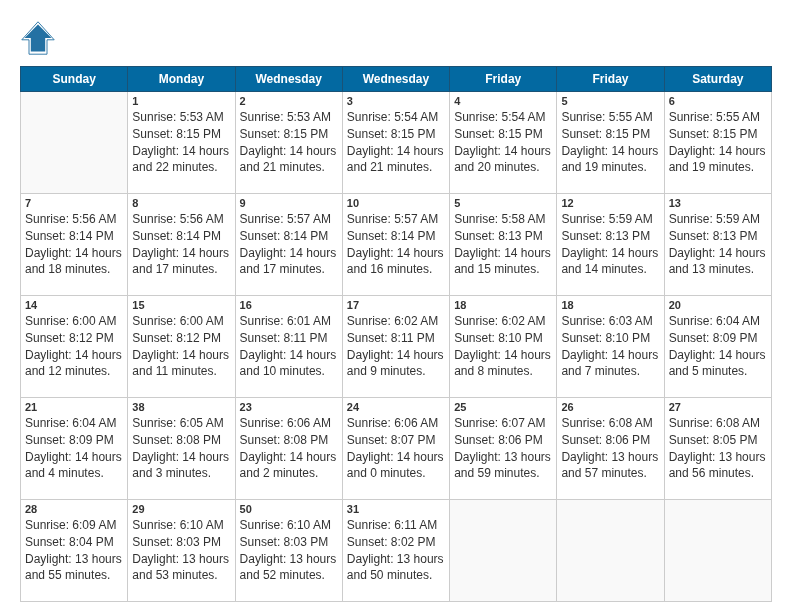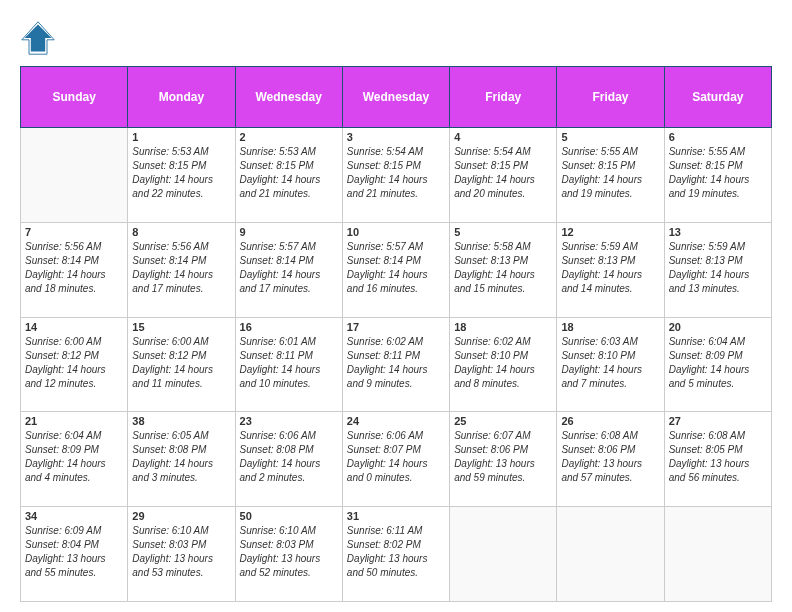--- a/index.html
+++ b/index.html
@@ -54,24 +54,24 @@
       color: #333;
     }
     .calendar {
       flex: 1;
       border: 1px solid #ccc;
       border-collapse: collapse;
       width: 100%;
       table-layout: fixed;
     }
     .calendar th {
-      background-color: #d946ef;
+      background-color: #0369a1;
       color: white;
       text-align: center;
-      padding: 23px 3px;
+      padding: 5px 3px;
       font-size: 12px;
       border: 1px solid #1a5276;
     }
     .calendar td {
       border: 1px solid #ccc;
       vertical-align: top;
       padding: 3px 4px;
       font-size: 9px;
       color: #333;
       height: 82px;
@@ -80,24 +80,23 @@
     .calendar td.empty {
       background: #f9f9f9;
     }
     .day-number {
       font-size: 11px;
       font-weight: bold;
       color: #333;
       margin-bottom: 2px;
     }
     .day-info {
-      font-size: 10px;
+      font-size: 12px;
       line-height: 1.4;
       color: #333;
-      font-style: italic;
     }
   </style>
 </head>
 <body>
 
 <div class="page">
   <div class="header">
     <div class="logo">
       <svg class="logo-icon" viewBox="0 0 40 40" width="40" height="40">
         <polygon points="20,5 35,20 28,20 28,35 12,35 12,20 5,20" fill="#2471a3"></polygon>
@@ -239,21 +238,21 @@
         <div class="day-number">26</div>
         <div class="day-info">Sunrise: 6:08 AM<br>Sunset: 8:06 PM<br>Daylight: 13 hours<br>and 57 minutes.</div>
       </td>
           <td>
         <div class="day-number">27</div>
         <div class="day-info">Sunrise: 6:08 AM<br>Sunset: 8:05 PM<br>Daylight: 13 hours<br>and 56 minutes.</div>
       </td>
         </tr>
         <tr>
           <td>
-        <div class="day-number">34</div>
+        <div class="day-number">28</div>
         <div class="day-info">Sunrise: 6:09 AM<br>Sunset: 8:04 PM<br>Daylight: 13 hours<br>and 55 minutes.</div>
       </td>
           <td>
         <div class="day-number">29</div>
         <div class="day-info">Sunrise: 6:10 AM<br>Sunset: 8:03 PM<br>Daylight: 13 hours<br>and 53 minutes.</div>
       </td>
           <td>
         <div class="day-number">50</div>
         <div class="day-info">Sunrise: 6:10 AM<br>Sunset: 8:03 PM<br>Daylight: 13 hours<br>and 52 minutes.</div>
       </td>

